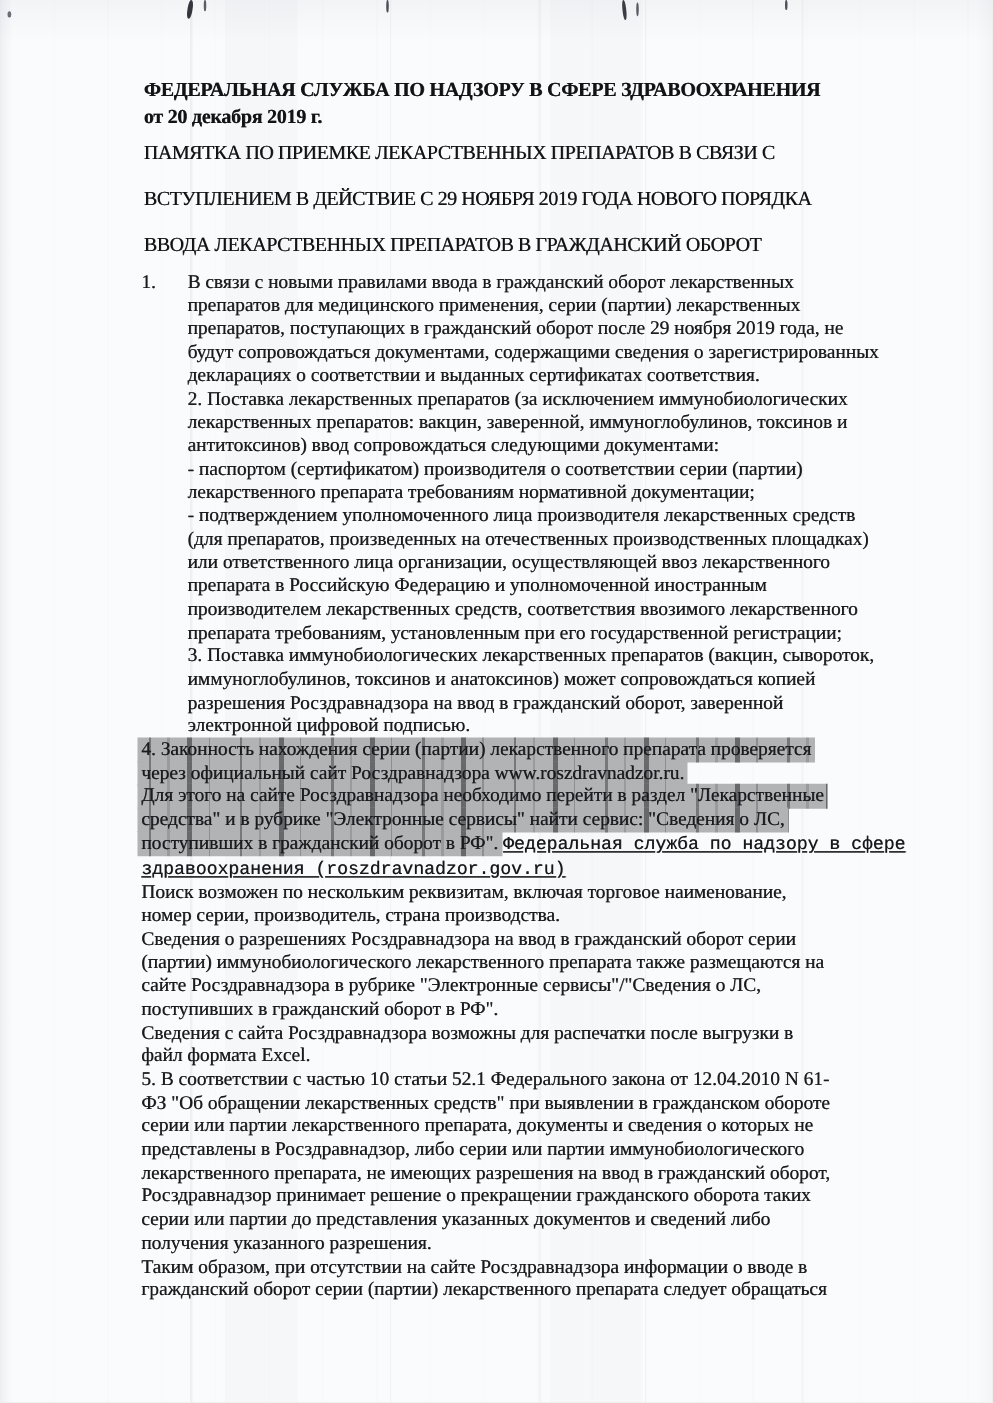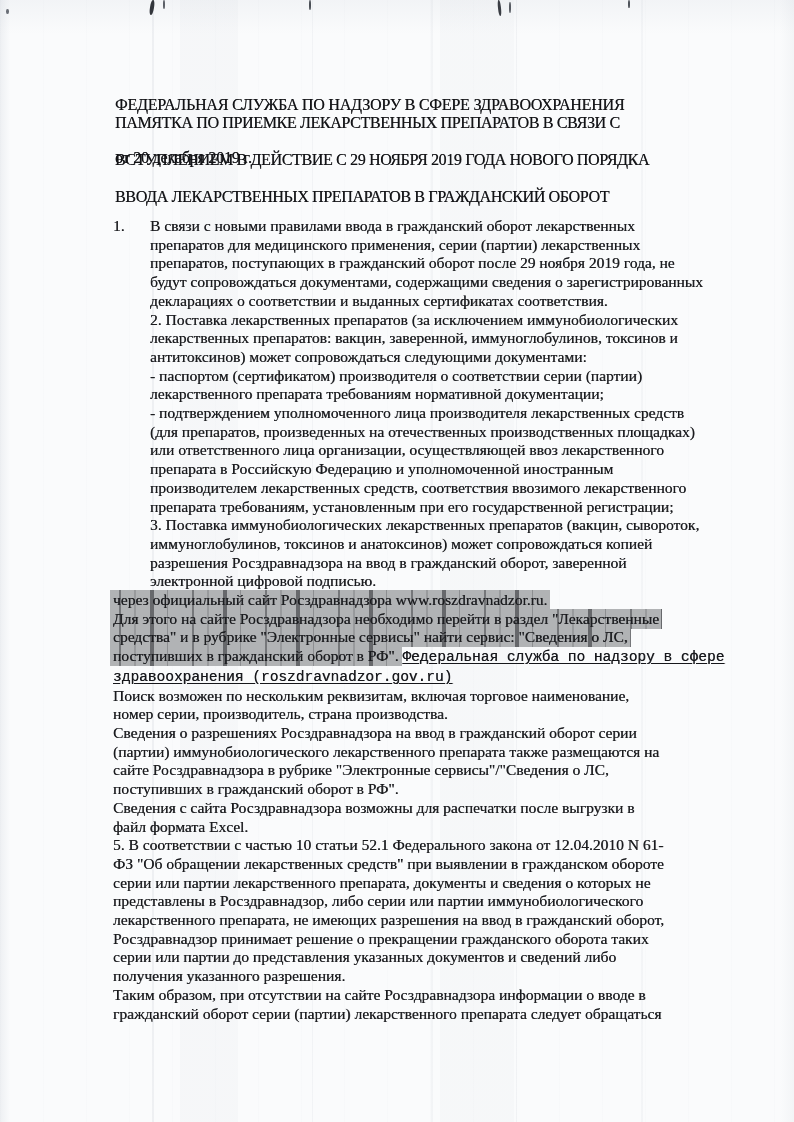--- a/index.html
+++ b/index.html
@@ -32,25 +32,24 @@
   .mk1 { left: 150px; top: 0;  width: 4px;  height: 15px; background:#33363c; transform: rotate(9deg); }
   .mk2 { left: 163px; top: 0;  width: 2px;  height: 9px;  background:#5a5e66; }
   .mk3 { left: 309px; top: 0;  width: 2px;  height: 10px; background:#4a4e55; }
   .mk4 { left: 498px; top: 0;  width: 3px;  height: 16px; background:#3a3d44; transform: rotate(-6deg); }
   .mk5 { left: 509px; top: 2px;width: 2px;  height: 11px; background:#565a61; }
   .mk6 { left: 628px; top: 0;  width: 2px;  height: 8px;  background:#4f535a; }
   .mk7 { left: 6px;   top: 9px;width: 3px;  height: 5px;  background:#6a6e76; }
 
   .hdr-block { position: absolute; left: 115px; top: 62px; }
   .hdr-line {
-    font-weight: 400; font-size: 16px; line-height: 21px;
+    font-weight: 700; font-size: 16px; line-height: 21px;
     letter-spacing: -0.2px; color: #121316;
     text-shadow: 0.3px 0 0 rgba(15,16,20,.7);
     white-space: nowrap;
-    margin-top: 32px;
   }
   .title-block { position: absolute; left: 115px; top: 104px; }
   .title-line {
     font-weight: 400; font-size: 16px; line-height: 37px;
     letter-spacing: -0.35px; color: #121316;
     text-shadow: 0.3px 0 0 rgba(15,16,20,.7);
     white-space: nowrap;
   }
   .body-block {
     position: absolute; left: 113px; top: 217px; width: 660px;
@@ -102,33 +101,34 @@
     </div>
 
   <div class="body-block" id="body-lines">
       <div class="line indent"><span class="list-marker">1.</span><span class="">В связи с новыми правилами ввода в гражданский оборот лекарственных</span></div>
       <div class="line indent"><span class="">препаратов для медицинского применения, серии (партии) лекарственных</span></div>
       <div class="line indent"><span class="">препаратов, поступающих в гражданский оборот после 29 ноября 2019 года, не</span></div>
       <div class="line indent"><span class="">будут сопровождаться документами, содержащими сведения о зарегистрированных</span></div>
       <div class="line indent"><span class="">декларациях о соответствии и выданных сертификатах соответствия.</span></div>
       <div class="line indent"><span class="">2. Поставка лекарственных препаратов (за исключением иммунобиологических</span></div>
       <div class="line indent"><span class="">лекарственных препаратов: вакцин, заверенной, иммуноглобулинов, токсинов и</span></div>
-      <div class="line indent"><span class="">антитоксинов) может сопровождаться следующими документами:</span></div>
+      <div class="line indent"><span class="">антитоксинов) ввод сопровождаться следующими документами:</span></div>
       <div class="line indent"><span class="">- паспортом (сертификатом) производителя о соответствии серии (партии)</span></div>
       <div class="line indent"><span class="">лекарственного препарата требованиям нормативной документации;</span></div>
       <div class="line indent"><span class="">- подтверждением уполномоченного лица производителя лекарственных средств</span></div>
       <div class="line indent"><span class="">(для препаратов, произведенных на отечественных производственных площадках)</span></div>
       <div class="line indent"><span class="">или ответственного лица организации, осуществляющей ввоз лекарственного</span></div>
       <div class="line indent"><span class="">препарата в Российскую Федерацию и уполномоченной иностранным</span></div>
       <div class="line indent"><span class="">производителем лекарственных средств, соответствия ввозимого лекарственного</span></div>
       <div class="line indent"><span class="">препарата требованиям, установленным при его государственной регистрации;</span></div>
       <div class="line indent"><span class="">3. Поставка иммунобиологических лекарственных препаратов (вакцин, сывороток,</span></div>
       <div class="line indent"><span class="">иммуноглобулинов, токсинов и анатоксинов) может сопровождаться копией</span></div>
       <div class="line indent"><span class="">разрешения Росздравнадзора на ввод в гражданский оборот, заверенной</span></div>
       <div class="line indent"><span class="">электронной цифровой подписью.</span></div>
+      <div class="line"><span class="hl ">4. Законность нахождения серии (партии) лекарственного препарата проверяется</span></div>
       <div class="line"><span class="hl ">через официальный сайт Росздравнадзора www.roszdravnadzor.ru.</span></div>
       <div class="line"><span class="hl ">Для этого на сайте Росздравнадзора необходимо перейти в раздел "Лекарственные</span></div>
       <div class="line"><span class="hl ">средства" и в рубрике "Электронные сервисы" найти сервис: "Сведения о ЛС,</span></div>
       <div class="line"><span class="hl ">поступивших в гражданский оборот в РФ".</span><span class=""> </span><span class="link">Федеральная служба по надзору в сфере</span></div>
       <div class="line"><span class="link">здравоохранения (roszdravnadzor.gov.ru)</span></div>
       <div class="line"><span class="">Поиск возможен по нескольким реквизитам, включая торговое наименование,</span></div>
       <div class="line"><span class="">номер серии, производитель, страна производства.</span></div>
       <div class="line"><span class="">Сведения о разрешениях Росздравнадзора на ввод в гражданский оборот серии</span></div>
       <div class="line"><span class="">(партии) иммунобиологического лекарственного препарата также размещаются на</span></div>
       <div class="line"><span class="">сайте Росздравнадзора в рубрике "Электронные сервисы"/"Сведения о ЛС,</span></div>

